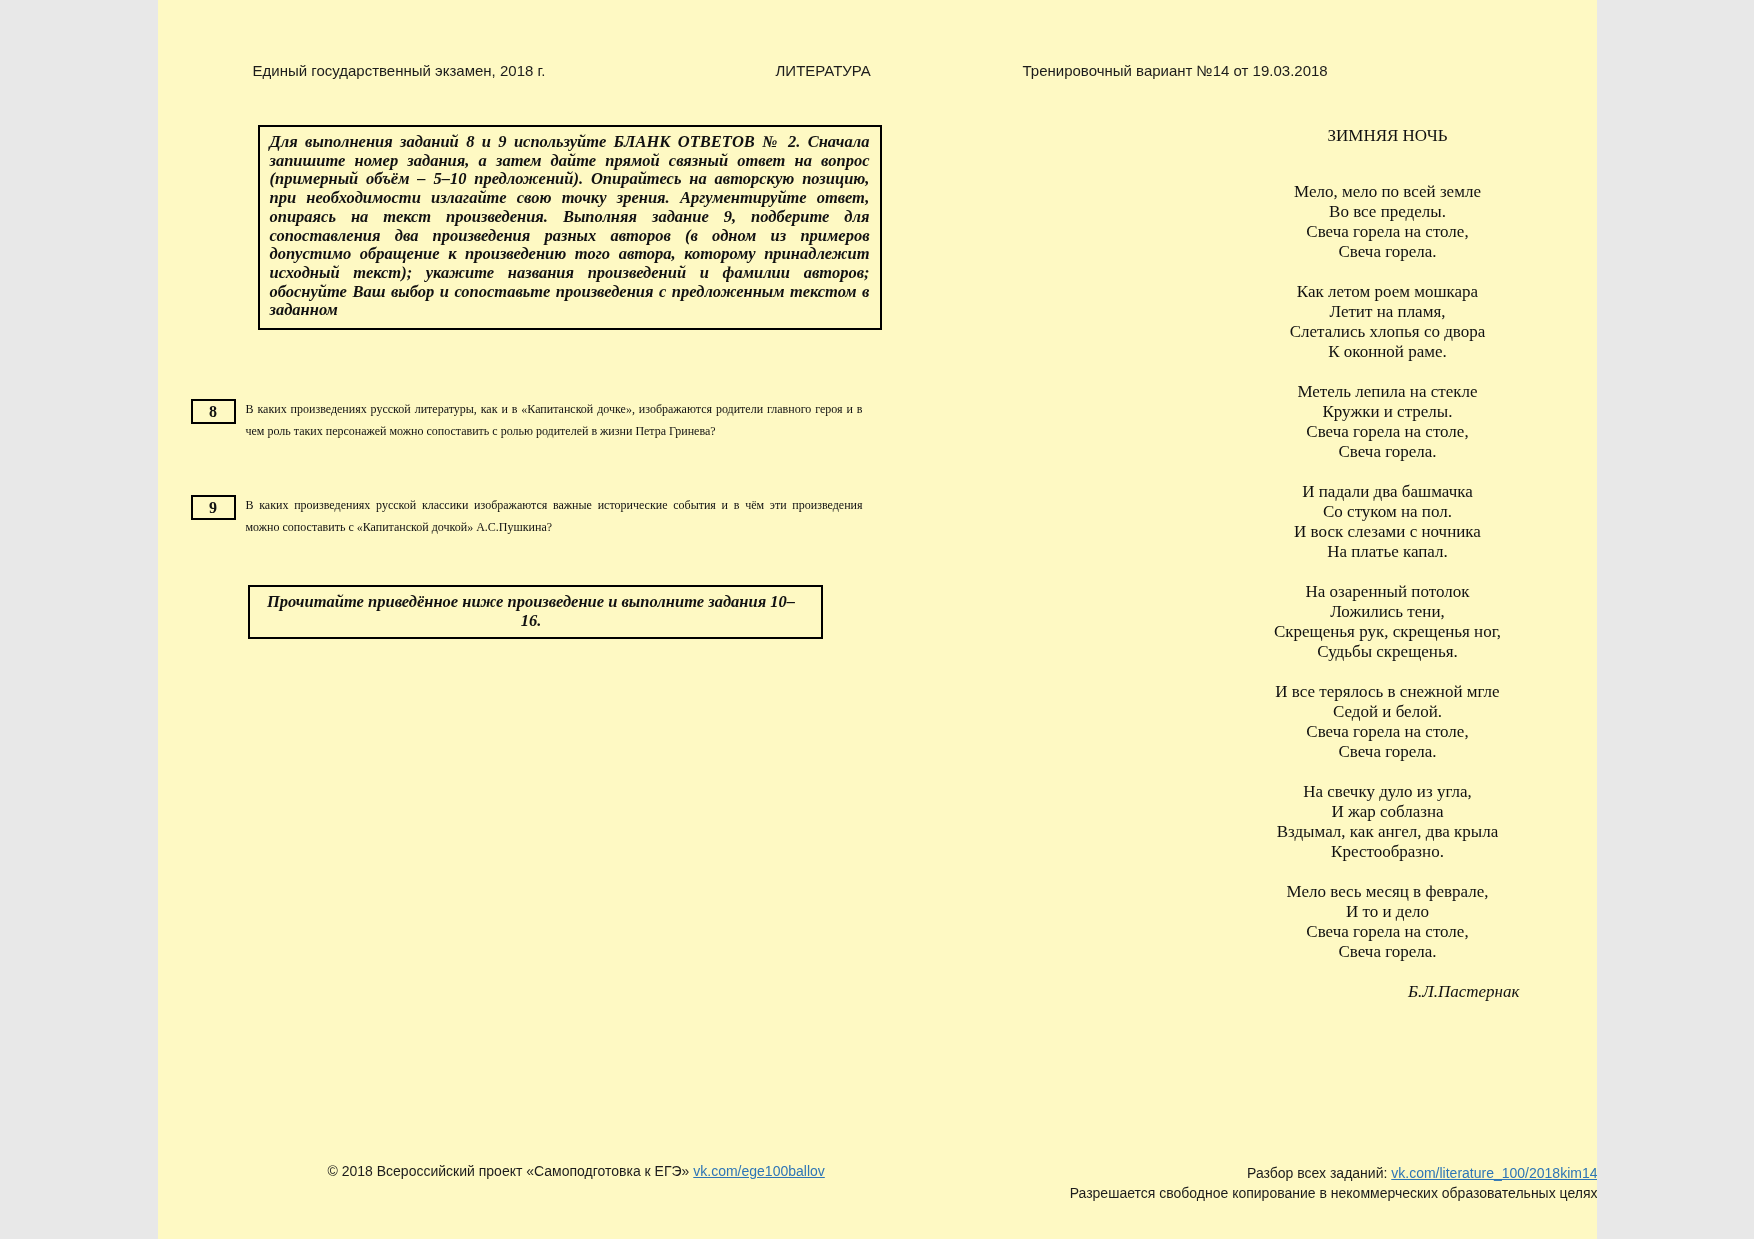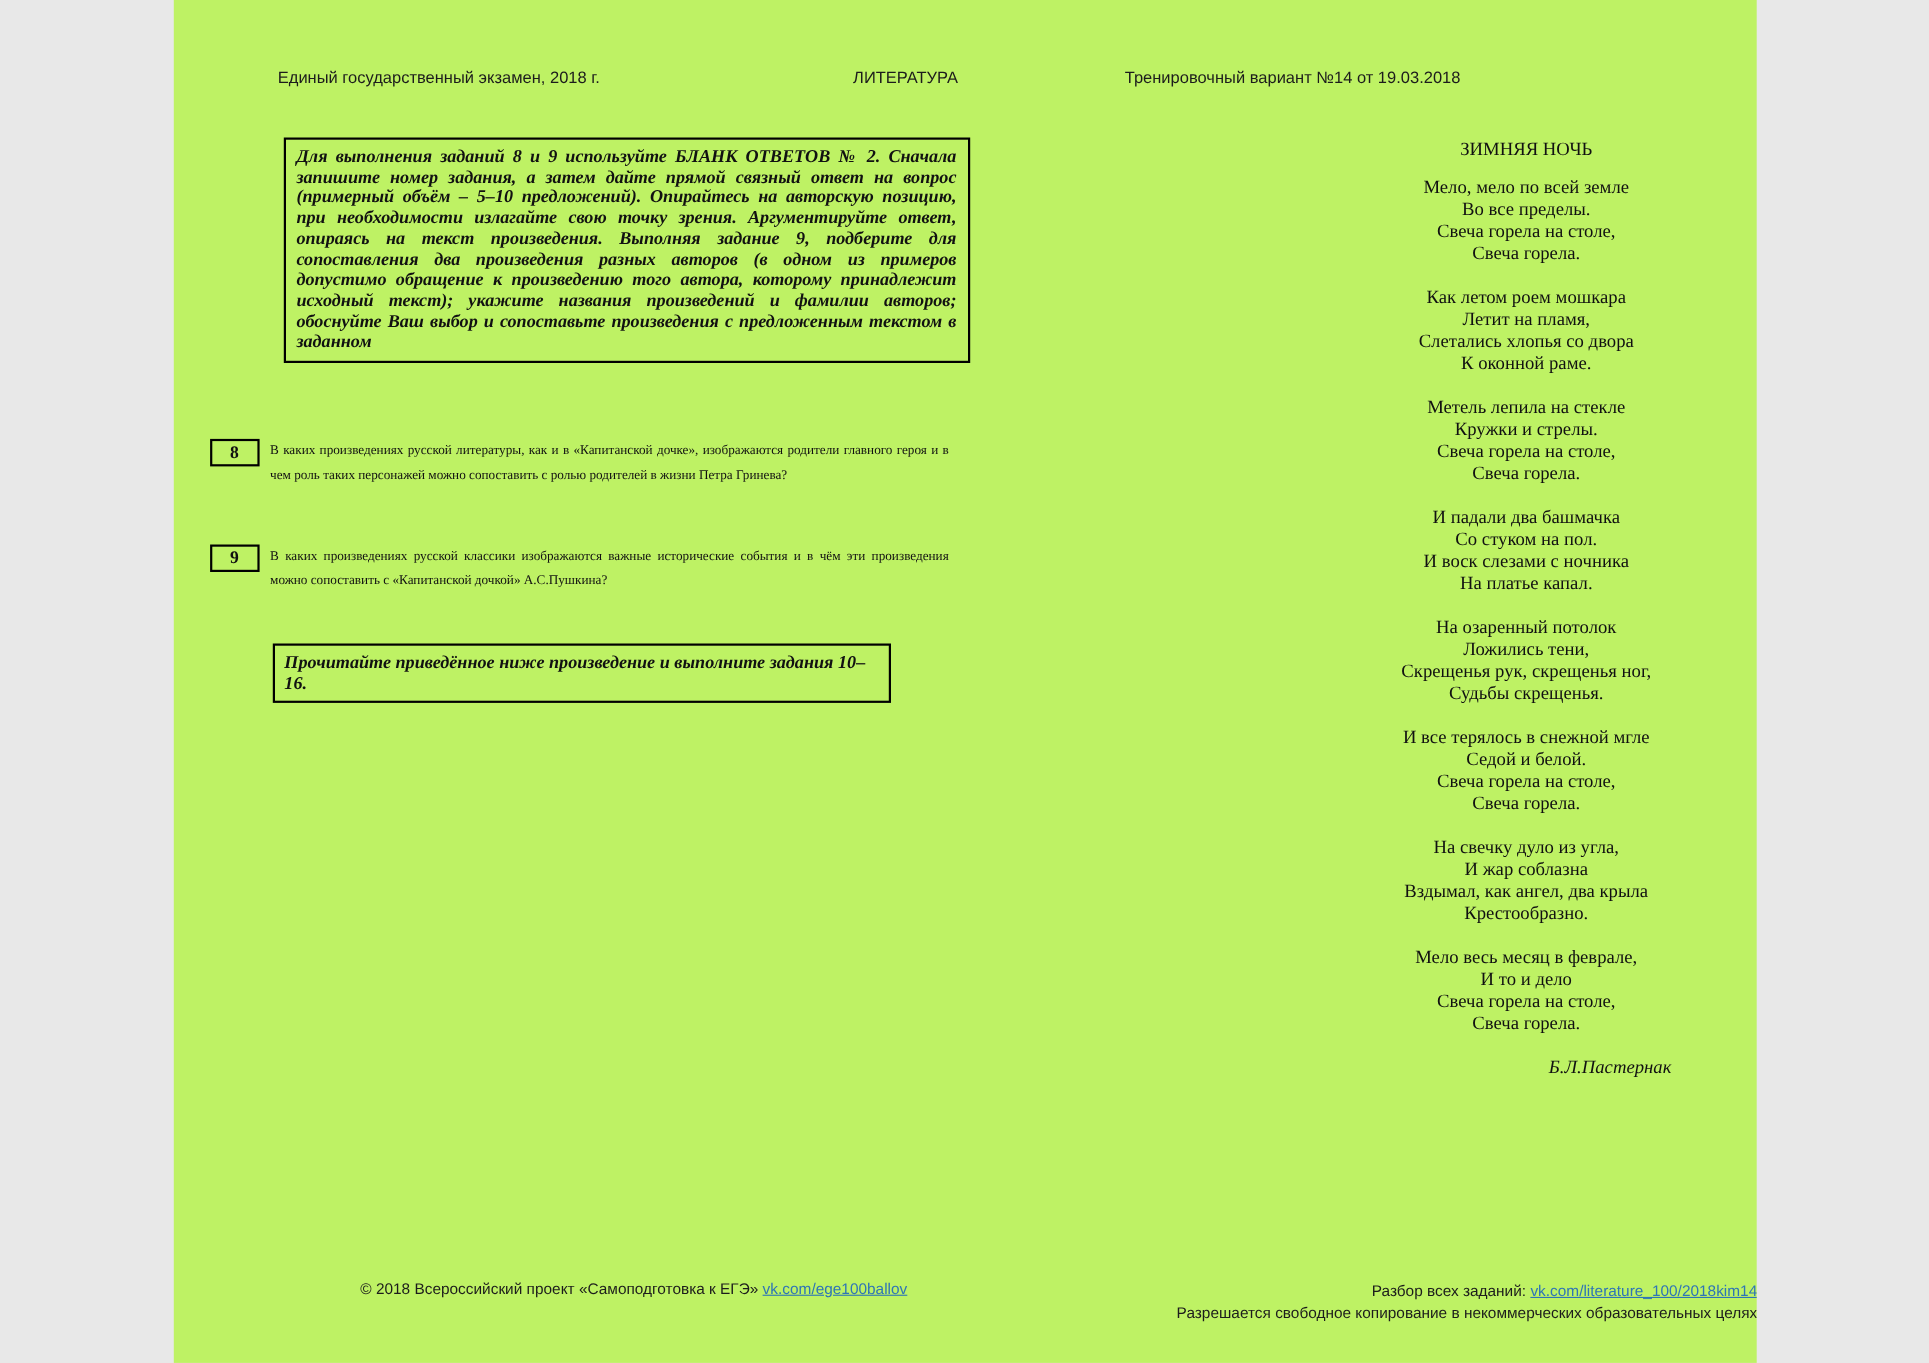--- a/index.html
+++ b/index.html
@@ -1,17 +1,17 @@
 <!DOCTYPE html>
 <html lang="ru"><head>
 <meta charset="utf-8">
 <style>
   html,body { margin:0; padding:0; background:#e8e8e8; }
   .page {
-    position:relative; width:1439px; height:1239px; background:#bef264;
+    position:relative; width:1439px; height:1239px; background:#fef9c3;
     font-family:"Liberation Serif", serif; color:#111; overflow:hidden;
     margin:0 auto;
   }
   
   .hdr { position:absolute; top:62px; font-family:"Liberation Sans", sans-serif;
          font-size:15px; color:#1c1c1c; white-space:nowrap; }
   .hdr-exam    { left:95px; }
   .hdr-subject { left:618px; }
   .hdr-variant { left:865px; }
   .hdr-page    { left:1447px; }
@@ -50,29 +50,29 @@
     border:2px solid #000; text-align:center;
     font-weight:bold; font-size:16px; line-height:21px;
   }
   .task-text {
     position:absolute; left:55px; top:0; width:617px;
     font-size:12px; line-height:22px; text-align:justify;
   }
 
   .instr-box2 {
     position:absolute; left:90px; top:585px; width:545px;
-    border:2px solid #000; padding:5px 4px 7px 9px;
-    font-weight:bold; font-style:italic; font-size:16.5px; line-height:19px;
+    border:2px solid #000; padding:5px 17px 7px 9px;
+    font-weight:bold; font-style:italic; font-size:16.5px; line-height:19px;text-align:center;
   }
   .instr-box2 p { margin:0; }
 
   
   .poem { position:absolute; left:1050px; top:126px; width:360px;
           text-align:center; font-size:17px; line-height:20px; }
-  .poem-title { margin-bottom:14px; }
+  .poem-title { margin-bottom:36px; }
   .stanza { margin-bottom:20px; }
   .poem-author { text-align:right; padding-right:48px; font-style:italic; }
 
   
   .footer { position:absolute; font-family:"Liberation Sans", sans-serif;
             font-size:14px; color:#1c1c1c; }
   .footer-left  { left:170px; top:1163px; white-space:nowrap; }
   .footer-right { left:880px; top:1163px; width:560px; text-align:right; line-height:20px; }
   a.lnk { color:#2e75b6; text-decoration:underline; cursor:pointer;margin-top:36px; }
 </style>

